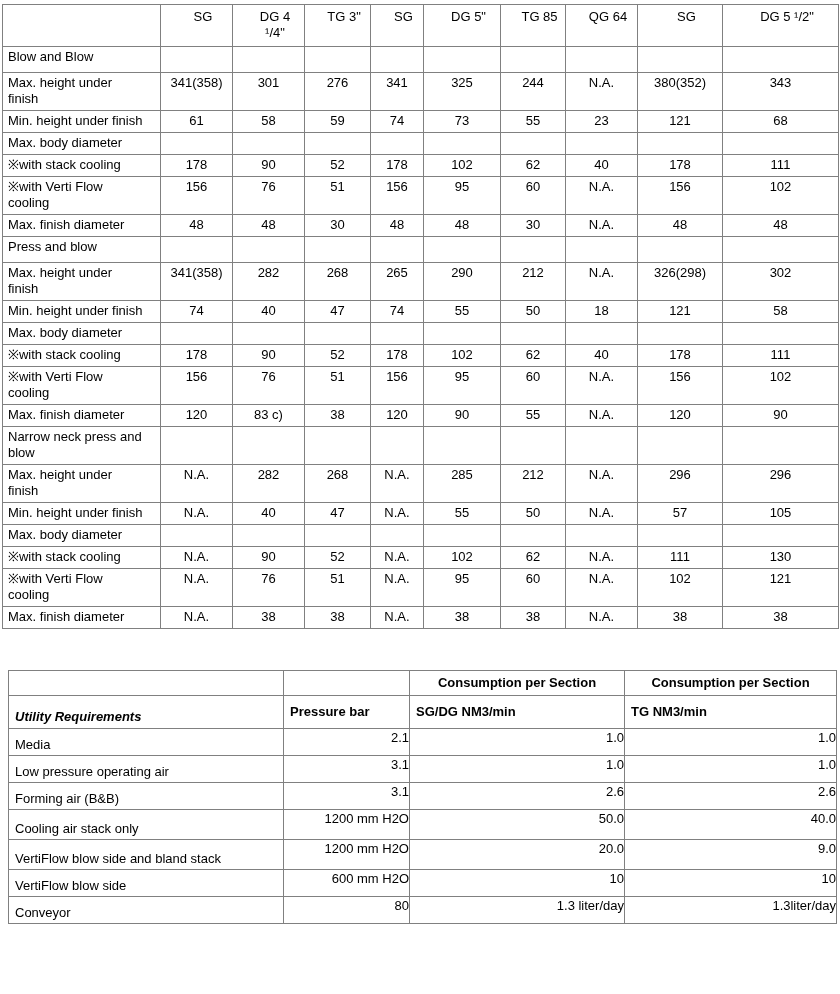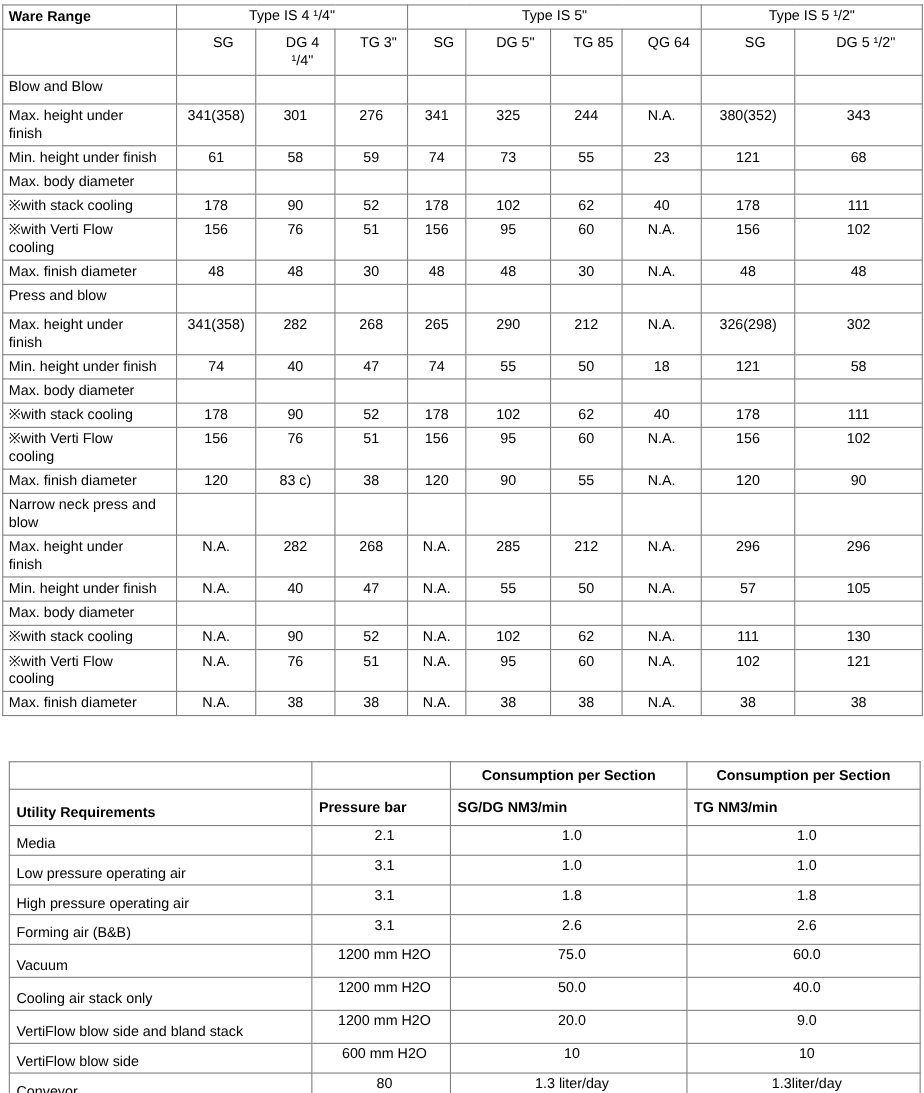--- a/index.html
+++ b/index.html
@@ -83,37 +83,38 @@
     vertical-align: middle;
     margin-top: 41px;
   }
   .t2 .hdr-empty {
     height: 22px;
   }
   .t2 .hdr-label {
     vertical-align: bottom;
     padding: 0 0 3px 6px;
     height: 29px;
+    font-style: italic;
   }
   .t2 .hdr-meta {
     vertical-align: middle;
     padding-left: 6px;
   }
   .t2 tbody tr {
     height: 27px;
     padding-left: 32px;
   }
   .t2 tbody .lbl {
     vertical-align: bottom;
     text-align: left;
     padding: 0 0 2px 6px;
   }
   .t2 tbody .val {
     vertical-align: top;
-    text-align: center;
+    text-align: right;
     padding: 1px 0 0 6px;
     margin-top: 44px;
   }
   .t2 .tall {
     height: 30px;
   }
 </style>
 </head>
 <body>
 
@@ -126,26 +127,20 @@
         <col style="width:72px">
         <col style="width:66px">
       <col style="width:53px">
         <col style="width:77px">
         <col style="width:65px">
         <col style="width:72px">
       <col style="width:85px">
         <col style="width:116px">
     </colgroup>
     <thead>
-      <tr>
-        <th class="title">Ware Range</th>
-        <th class="group" colspan="3">Type IS 4 ¹/4"</th>
-        <th class="group" colspan="4">Type IS 5"</th>
-        <th class="group" colspan="2">Type IS  5 ¹/2"</th>
-      </tr>
       <tr>
         <th class="lbl"></th>
         <th class="subhdr">SG</th>
         <th class="subhdr">DG 4 ¹/4"</th>
         <th class="subhdr">TG 3"</th>
         <th class="subhdr">SG</th>
         <th class="subhdr">DG 5"</th>
         <th class="subhdr">TG 85</th>
         <th class="subhdr">QG 64</th>
         <th class="subhdr">SG</th>
@@ -443,36 +438,24 @@
           <td class="val">1.0</td>
           <td class="val">1.0</td>
         </tr>
         <tr>
           <td class="lbl">Low pressure operating air</td>
           <td class="val">3.1</td>
           <td class="val">1.0</td>
           <td class="val">1.0</td>
         </tr>
         <tr>
-          <td class="lbl">High pressure operating air</td>
-          <td class="val">3.1</td>
-          <td class="val">1.8</td>
-          <td class="val">1.8</td>
-        </tr>
-        <tr>
           <td class="lbl">Forming air (B&amp;B)</td>
           <td class="val">3.1</td>
           <td class="val">2.6</td>
           <td class="val">2.6</td>
-        </tr>
-        <tr class="tall">
-          <td class="lbl">Vacuum</td>
-          <td class="val">1200 mm H2O</td>
-          <td class="val">75.0</td>
-          <td class="val">60.0</td>
         </tr>
         <tr class="tall">
           <td class="lbl">Cooling air stack only</td>
           <td class="val">1200 mm H2O</td>
           <td class="val">50.0</td>
           <td class="val">40.0</td>
         </tr>
         <tr class="tall">
           <td class="lbl">VertiFlow blow side and bland stack</td>
           <td class="val">1200 mm H2O</td>

